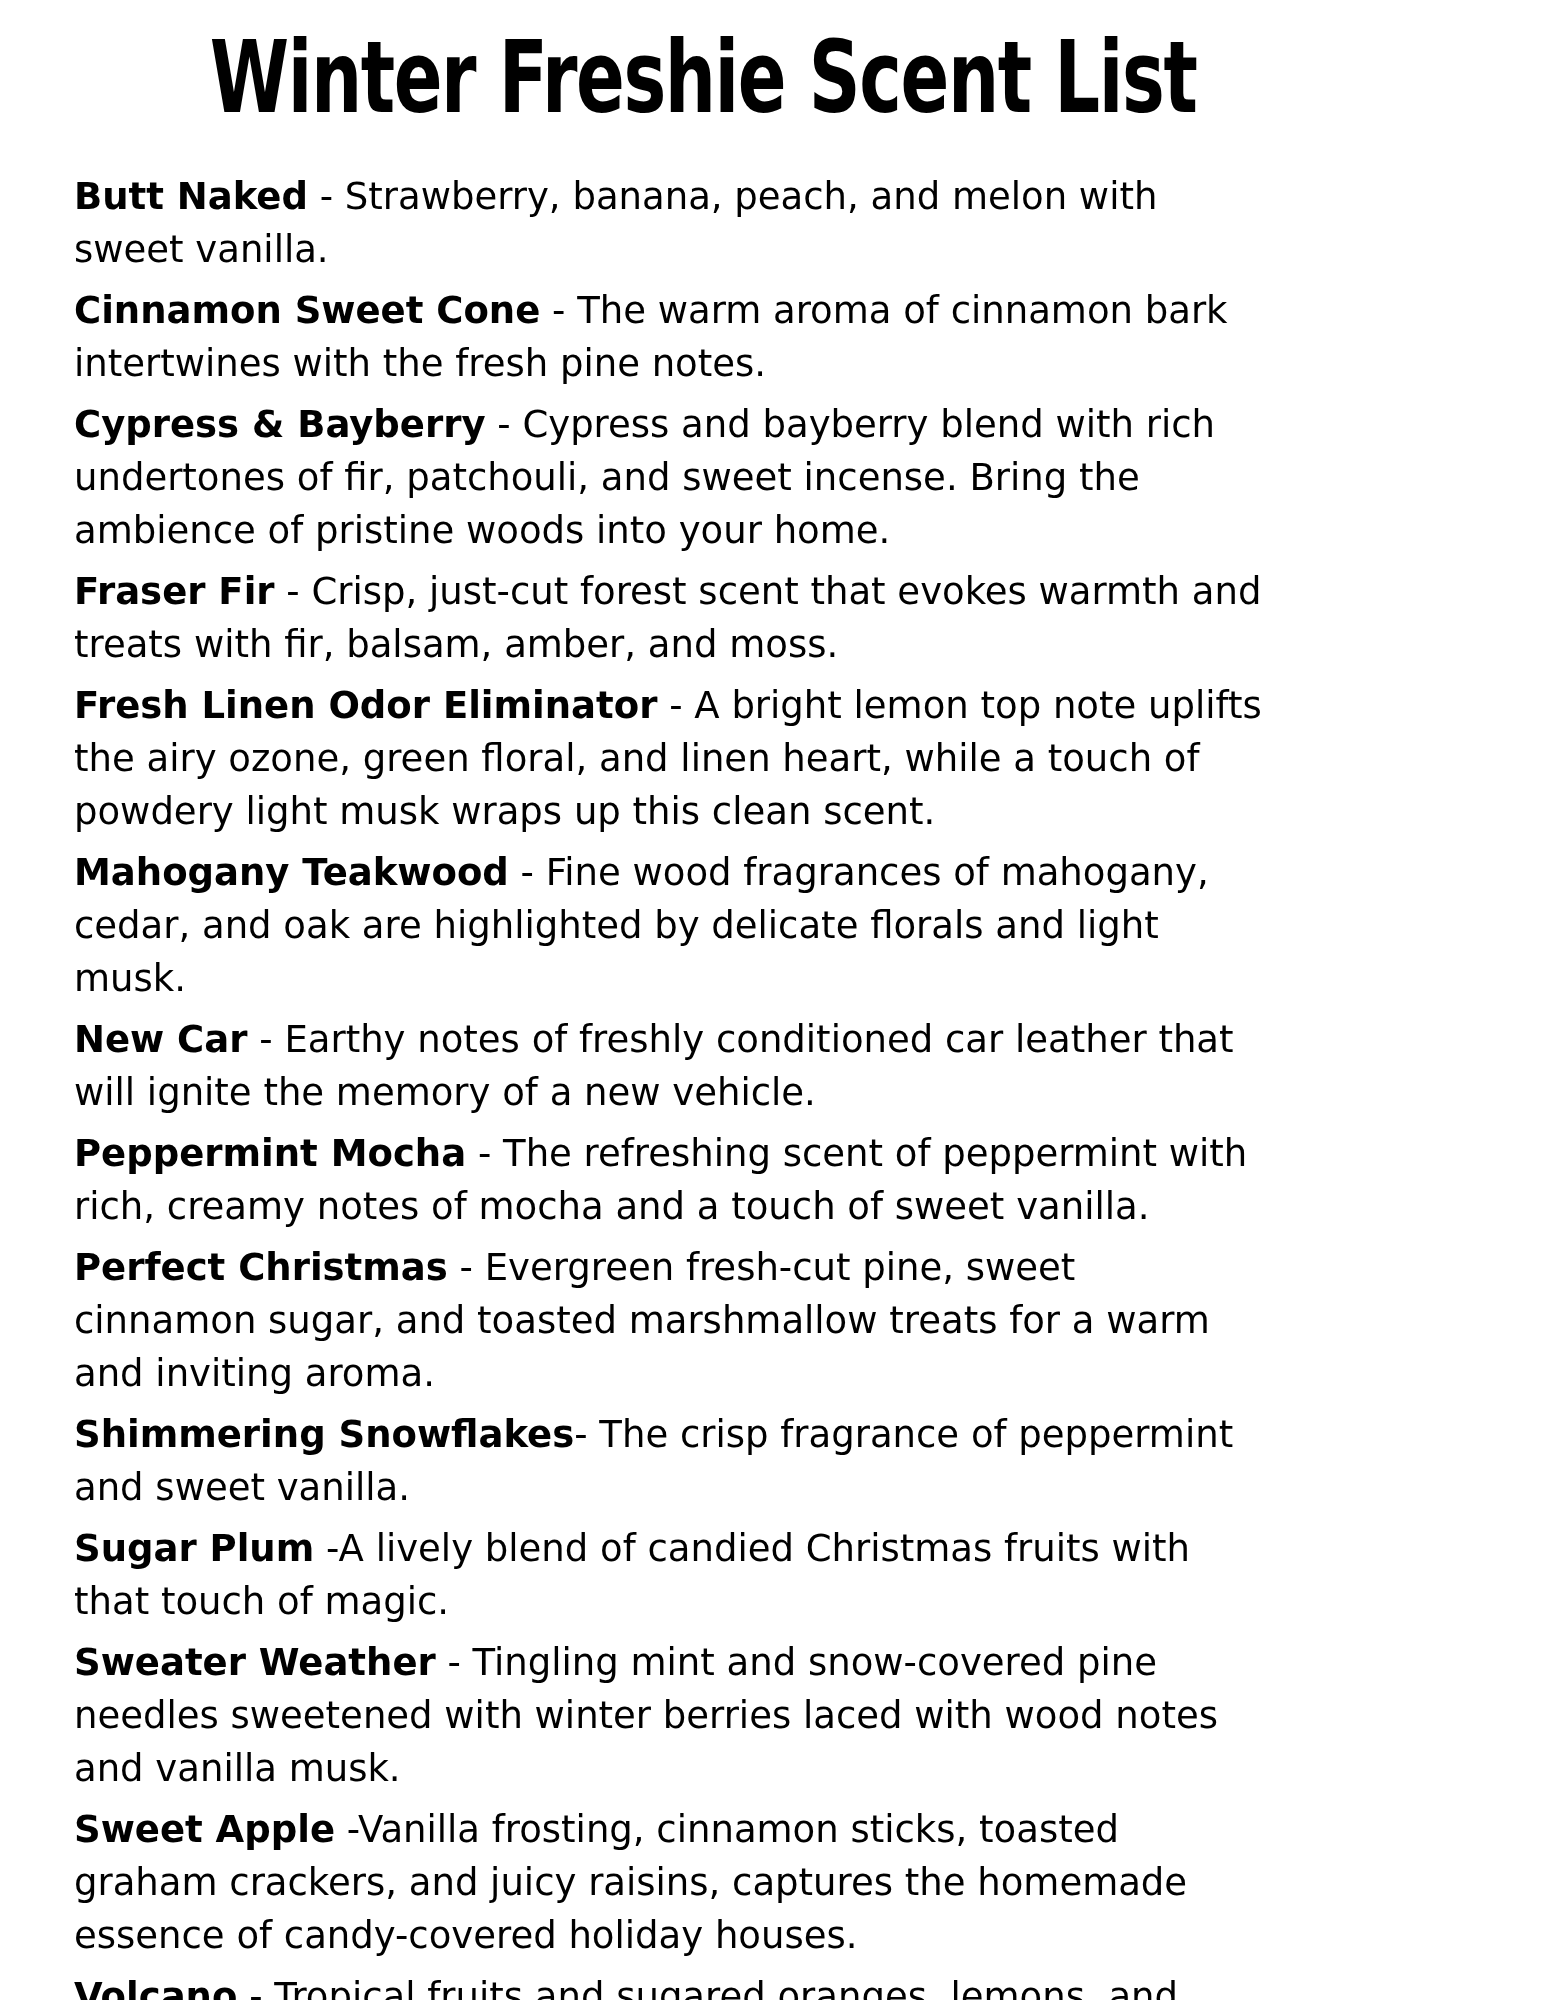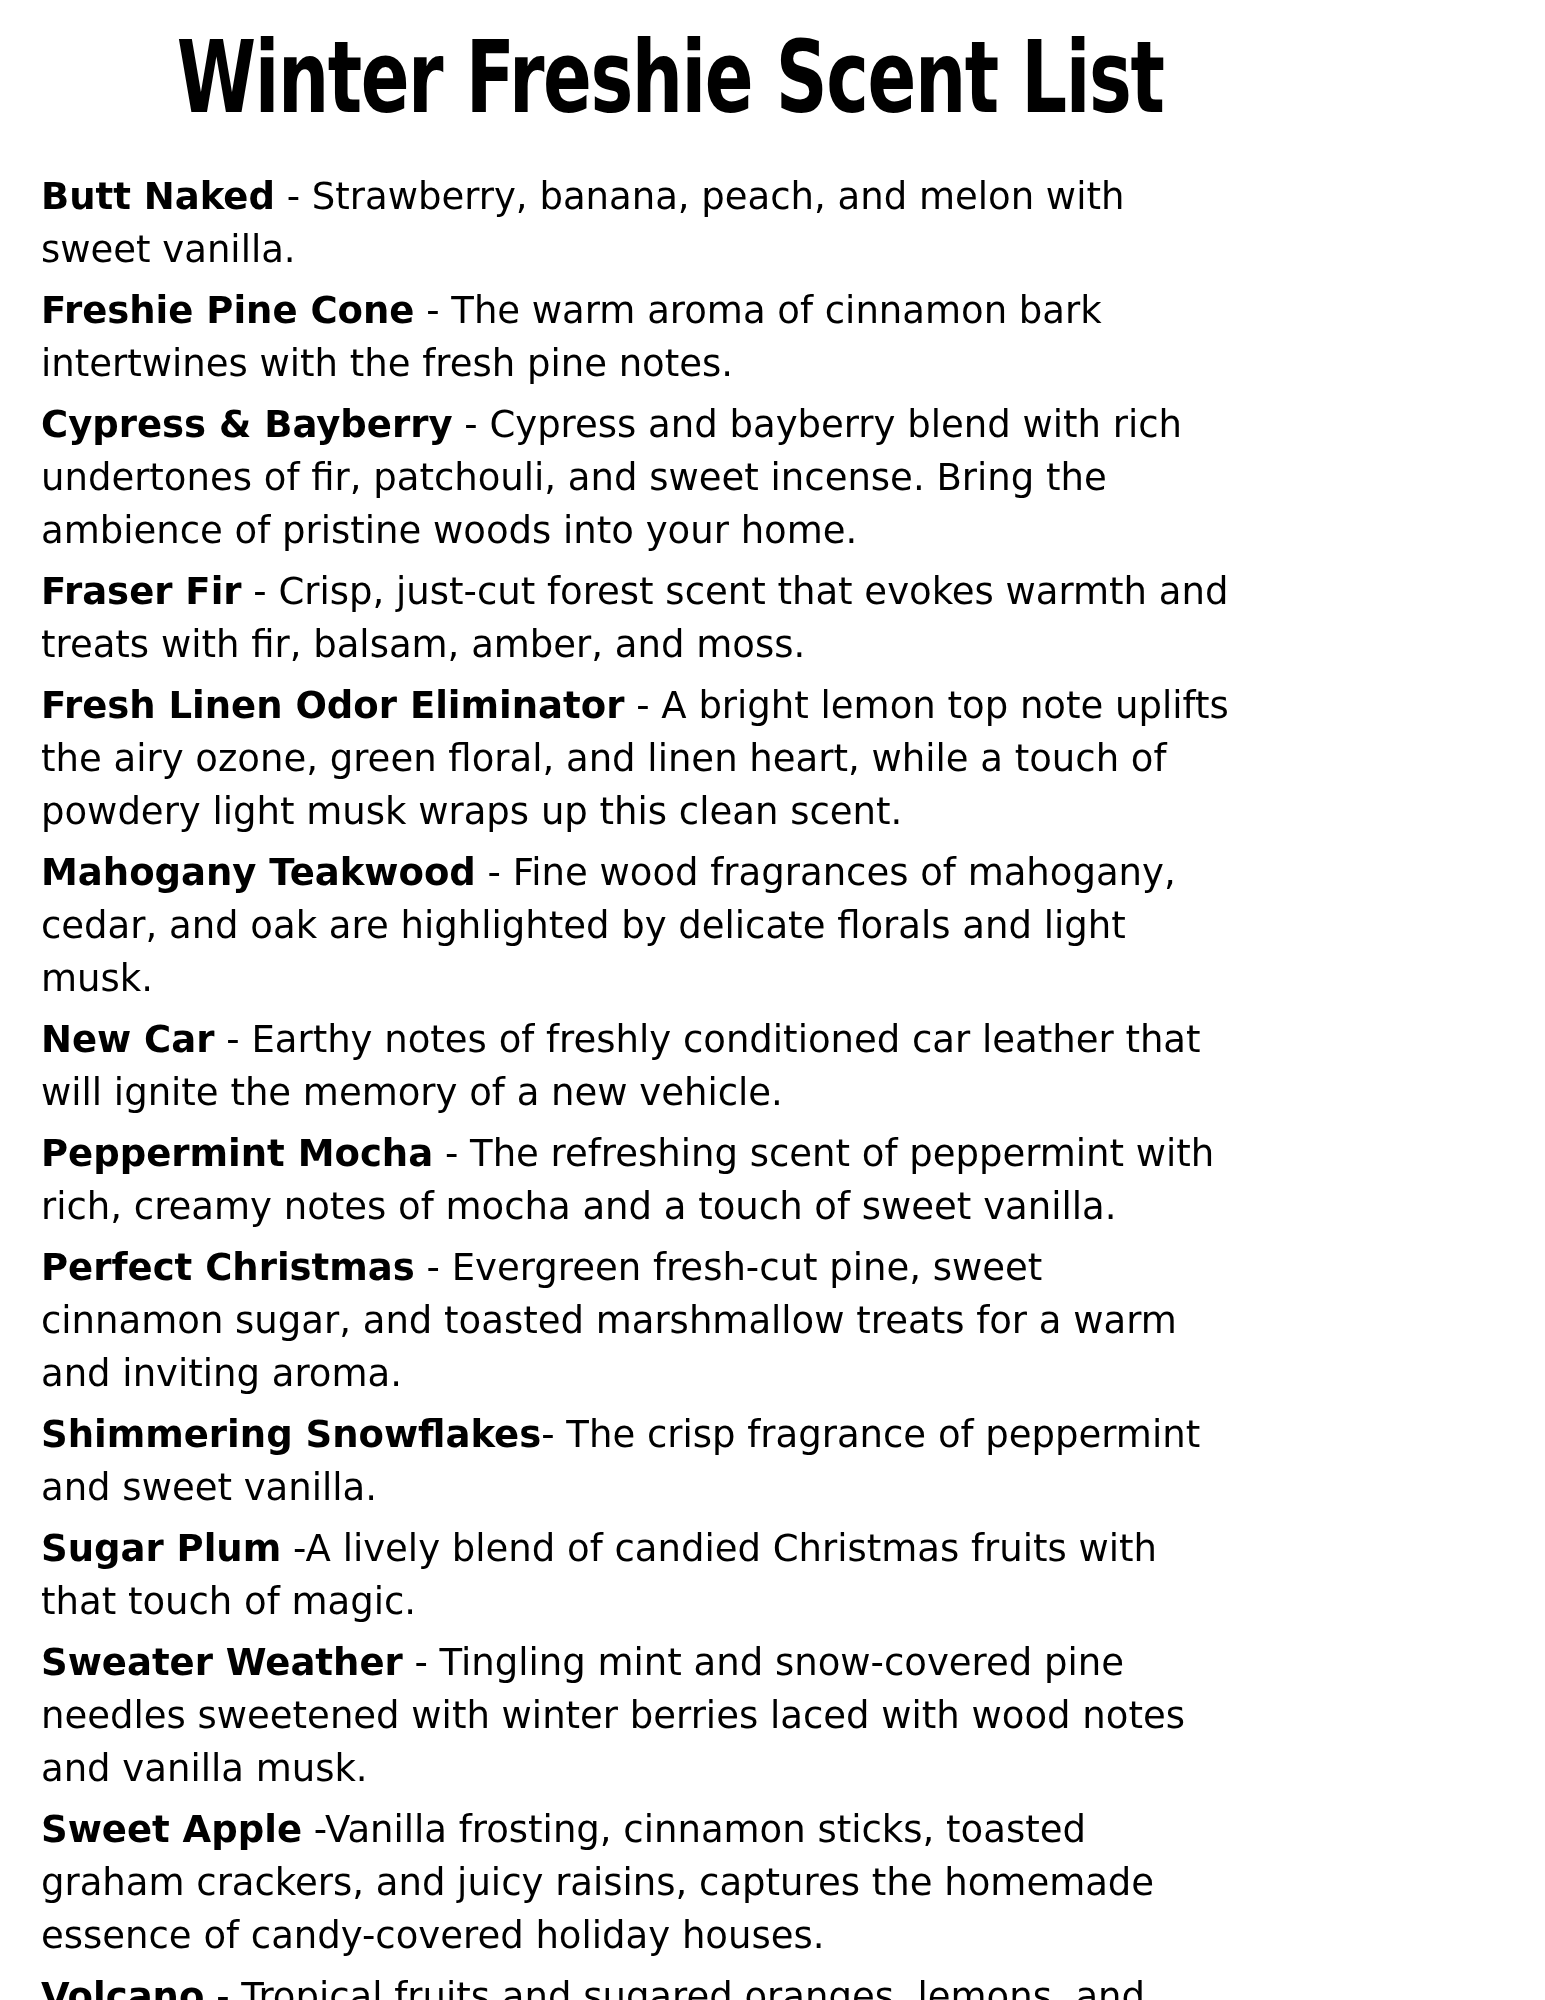--- a/index.html
+++ b/index.html
@@ -8,20 +8,21 @@
     background: #ffffff;
   }
   .page {
     position: relative;
     width: 1262px;
     height: 2000px;
     background: #ffffff;
     color: #000000;
     overflow: hidden;
     font-family: "DejaVu Sans", sans-serif;
+    padding-left: 33px;
   }
   .title {
     margin: 22px 0 0 0;
     padding: 0;
     text-align: center;
     font-family: "DejaVu Sans", sans-serif;
     font-weight: bold;
     font-size: 100px;
     line-height: 1.12;
     letter-spacing: -2px;
@@ -51,21 +52,21 @@
 </style>
 </head>
 <body>
 
 <div class="page">
   <h1 class="title">Winter Freshie Scent List</h1>
   <div class="scent-list" id="scent-list">
   <p class="scent-entry"><span class="scent-name">Butt Naked</span><span class="scent-separator"> - </span><span class="scent-description">Strawberry, banana, peach, and melon with sweet vanilla.</span></p>
 
 
-  <p class="scent-entry"><span class="scent-name">Freshie Pine Cone</span><span class="scent-separator"> - </span><span class="scent-description">The warm aroma of cinnamon bark intertwines with the fresh pine notes.</span></p>
+  <p class="scent-entry"><span class="scent-name">Cinnamon Sweet Cone</span><span class="scent-separator"> - </span><span class="scent-description">The warm aroma of cinnamon bark intertwines with the fresh pine notes.</span></p>
 
   <p class="scent-entry"><span class="scent-name">Cypress &amp; Bayberry</span><span class="scent-separator"> - </span><span class="scent-description">Cypress and bayberry blend with rich undertones of fir, patchouli, and sweet incense. Bring the ambience of pristine woods into your home.</span></p>
 
   <p class="scent-entry"><span class="scent-name">Fraser Fir</span><span class="scent-separator"> - </span><span class="scent-description">Crisp, just-cut forest scent that evokes warmth and treats with fir, balsam, amber, and moss.</span></p>
 
   <p class="scent-entry"><span class="scent-name">Fresh Linen Odor Eliminator</span><span class="scent-separator"> - </span><span class="scent-description">A bright lemon top note uplifts the airy ozone, green floral, and linen heart, while a touch of powdery light musk wraps up this clean scent.</span></p>
 
   <p class="scent-entry"><span class="scent-name">Mahogany Teakwood</span><span class="scent-separator"> - </span><span class="scent-description">Fine wood fragrances of mahogany, cedar, and oak are highlighted by delicate florals and light musk.</span></p>
 
   <p class="scent-entry"><span class="scent-name">New Car</span><span class="scent-separator"> - </span><span class="scent-description">Earthy notes of freshly conditioned car leather that will ignite the memory of a new vehicle.</span></p>

